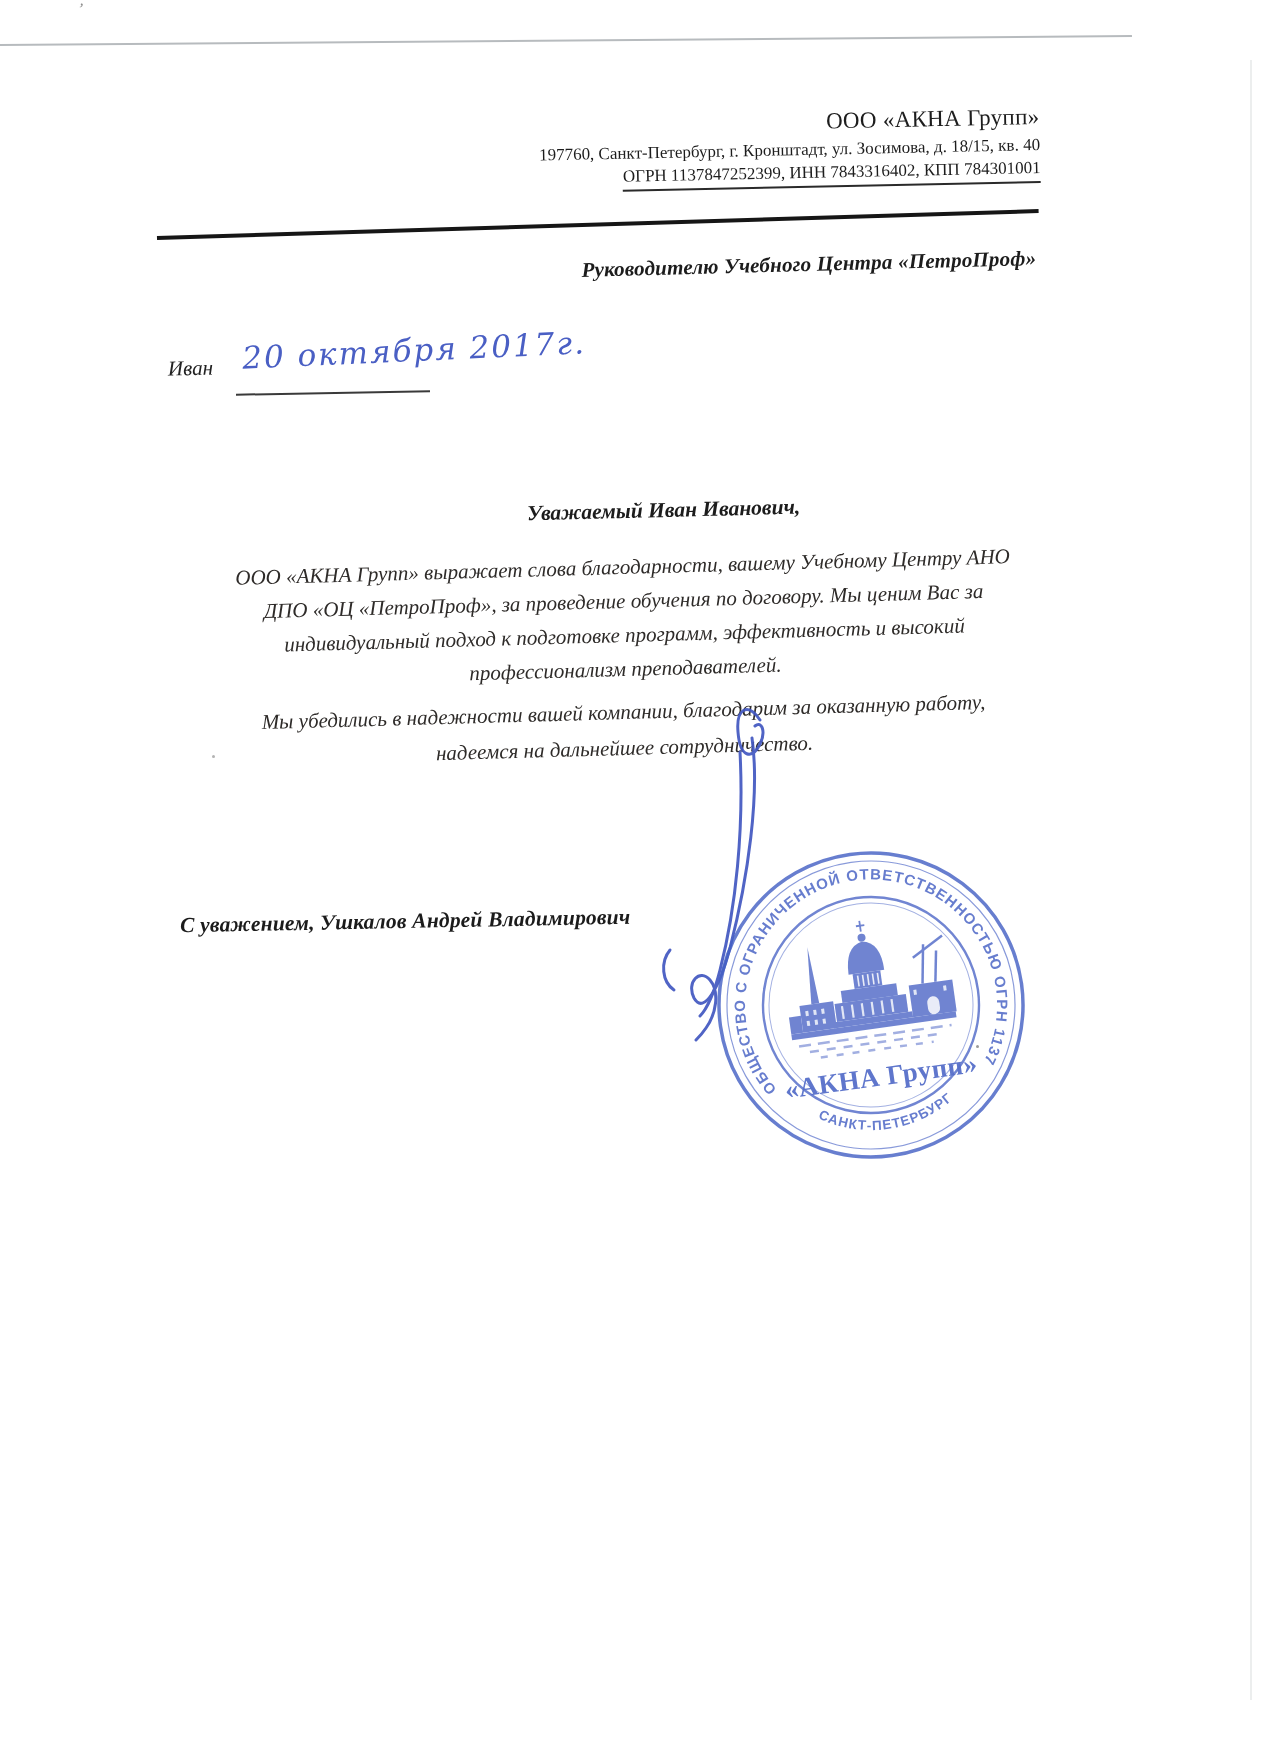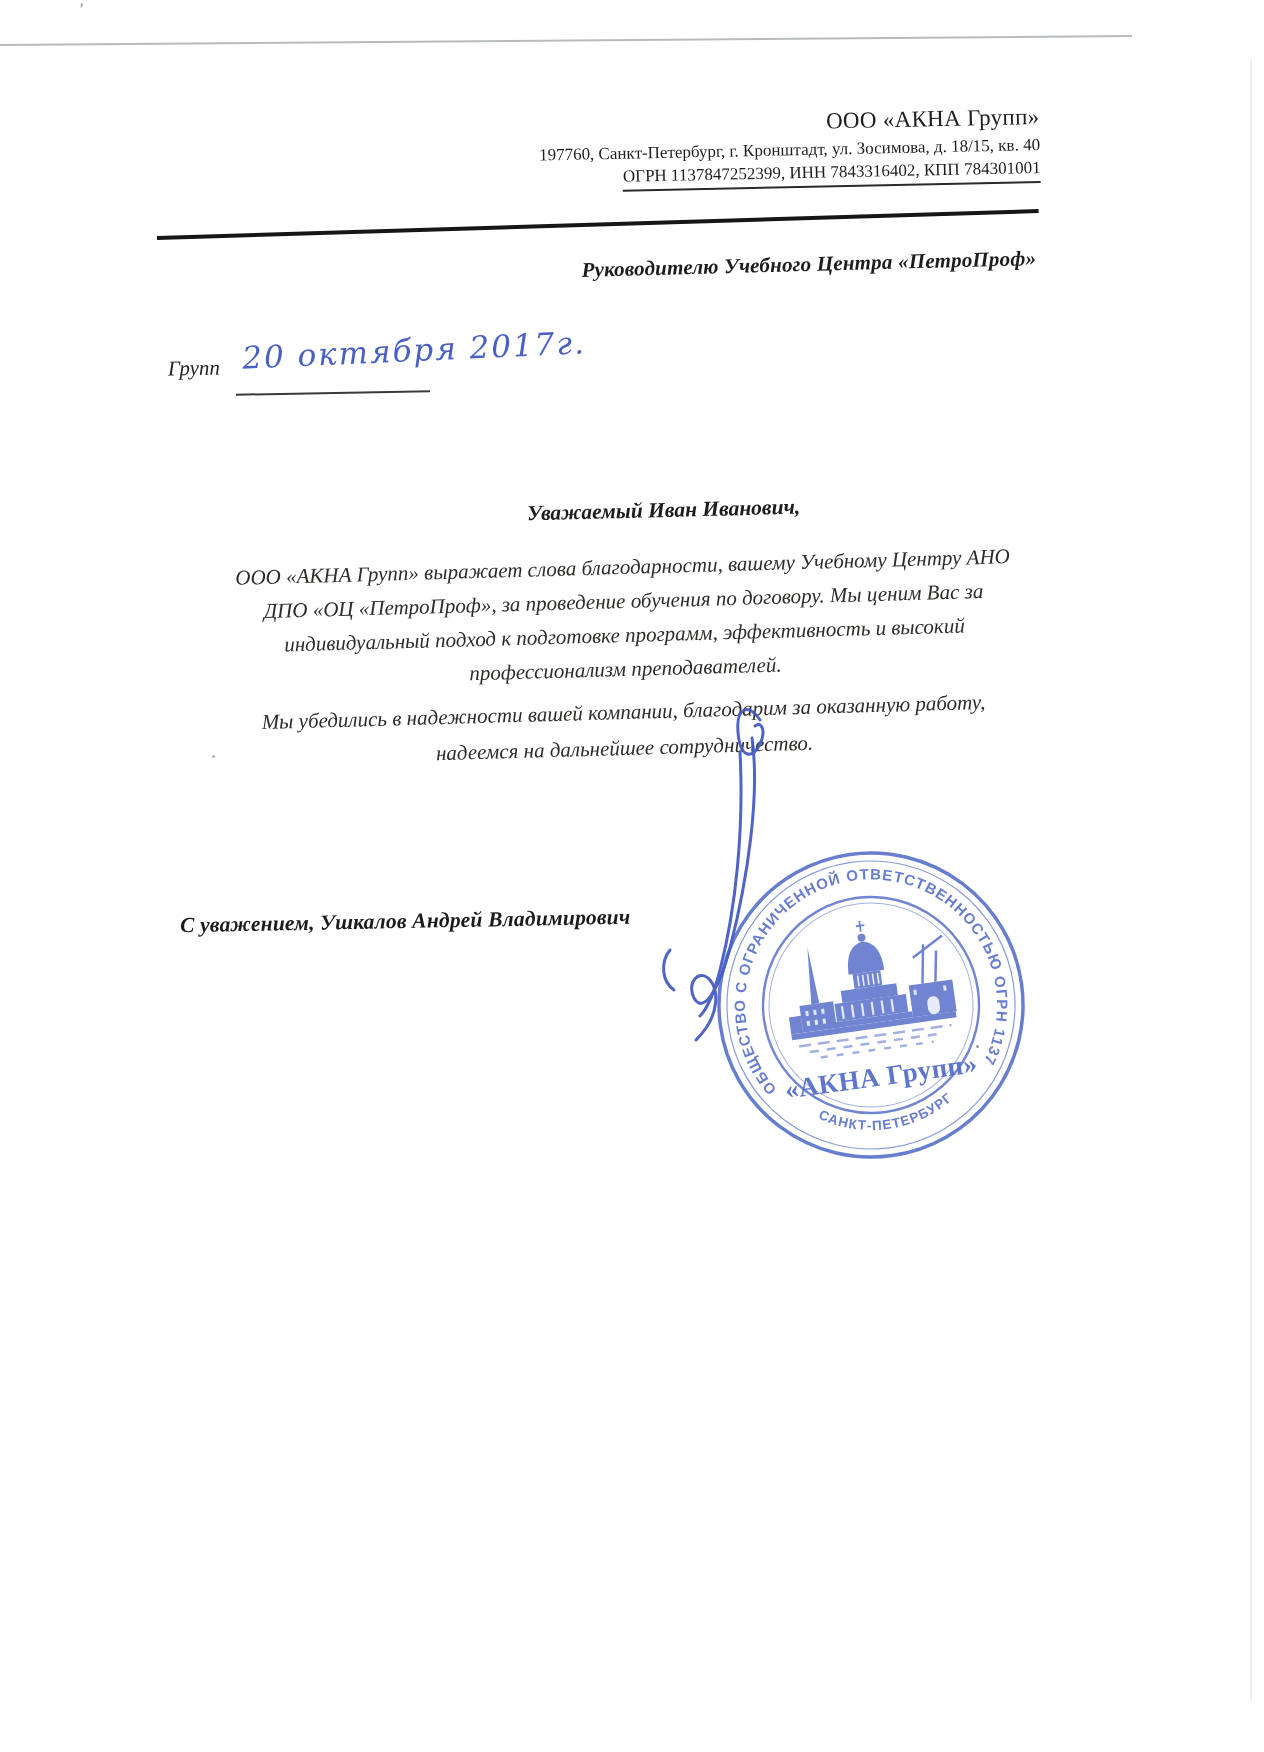--- a/index.html
+++ b/index.html
@@ -53,21 +53,21 @@
 
   <div class="abs header-block">
     <div class="header-company">ООО «АКНА Групп»</div>
     <div class="header-address">197760, Санкт-Петербург, г. Кронштадт, ул. Зосимова, д. 18/15, кв. 40</div>
     <div><span class="header-reg">ОГРН 1137847252399, ИНН 7843316402, КПП 784301001</span></div>
   </div>
   <div class="abs divider"></div>
 
   <div class="abs recipient">Руководителю Учебного Центра «ПетроПроф»</div>
 
-  <div class="abs date-label">Групп</div>
+  <div class="abs date-label">Иван</div>
   <div class="abs date-value">20 октября 2017г.</div>
   <div class="abs date-underline"></div>
 
   <div class="abs salutation">Уважаемый Иван Иванович,</div>
 
   <div class="abs paragraph para1">
     <div class="line">ООО «АКНА Групп» выражает слова благодарности, вашему Учебному Центру  АНО</div>
     <div class="line">ДПО «ОЦ «ПетроПроф», за проведение обучения по договору. Мы ценим Вас за</div>
     <div class="line">индивидуальный подход к подготовке программ, эффективность и высокий</div>
     <div class="line">профессионализм преподавателей.</div>

